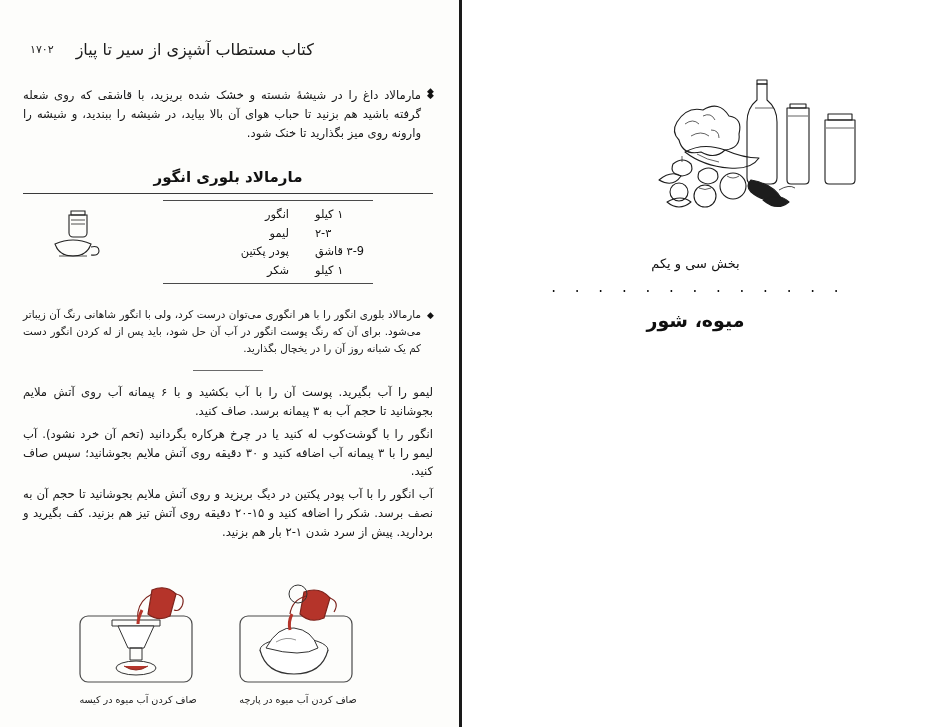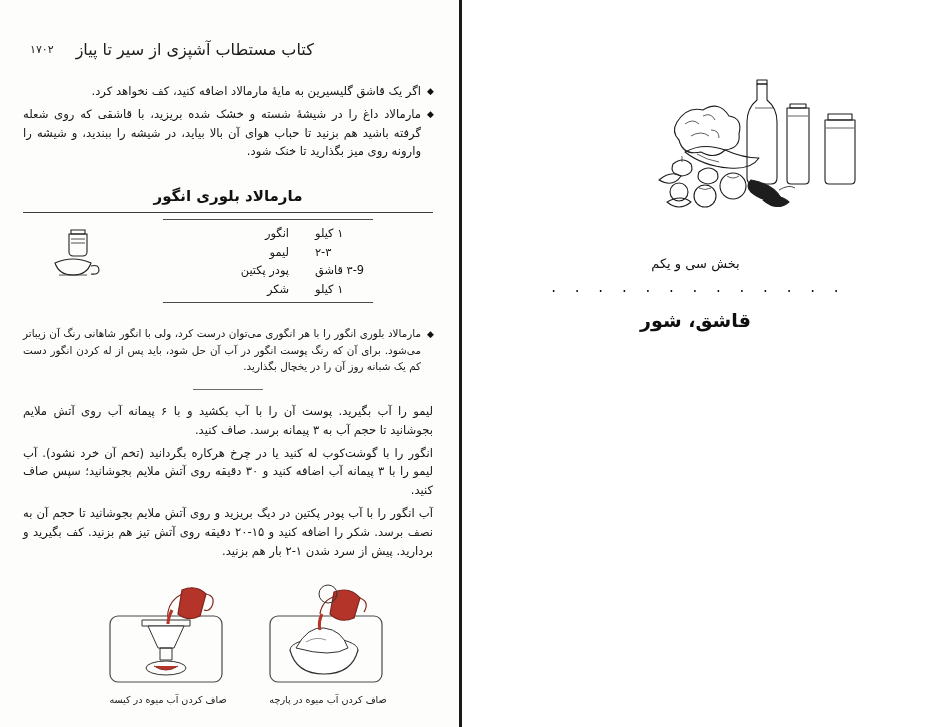--- a/index.html
+++ b/index.html
@@ -158,21 +158,21 @@
     background: #6a6a6a;
     margin: 14px auto 12px auto;
   }
 
   .block-spacer { height: 10px; }
 
   
   .figures {
     position: absolute;
     bottom: 22px;
-    left: 98px;
+    left: 68px;
     width: 300px;
     display: flex;
     flex-direction: row-reverse;
     justify-content: space-between;
   }
   .figure {
     width: 140px;
     text-align: center;
   }
   .figure-frame {
@@ -233,21 +233,20 @@
 
     <div class="page-header">
       <span class="folio">۱۷۰۲</span>
       <span class="runhead">کتاب مستطاب آشپزی از سیر تا پیاز</span>
     </div>
 
     <div class="body-col">
 
       <p class="para bullet">
         <span class="bulletmark">◆</span>
-        <span>اگر یک قاشق گلیسیرین به مایهٔ مارمالاد اضافه کنید، کف نخواهد کرد.</span>
       </p>
 
       <p class="para bullet">
         <span class="bulletmark">◆</span>
         <span>مارمالاد داغ را در شیشهٔ شسته و خشک شده بریزید، با قاشقی که روی شعله گرفته باشید هم بزنید تا حباب هوای آن بالا بیاید، در شیشه را ببندید، و شیشه را وارونه روی میز بگذارید تا خنک شود.</span>
       </p>
 
       <div class="recipe-title">مارمالاد بلوری انگور</div>
       <div class="rule"></div>
 
@@ -389,17 +388,17 @@
 
           <path d="M78 112 q12 -10 22 -4 q-8 12 -22 4 z"></path>
           <path d="M86 134 q14 -8 24 0 q-12 10 -24 0 z"></path>
         </g>
       </svg>
     </div>
 
     <div class="opener-text">
       <div class="opener-sub">بخش سی و یکم</div>
       <div class="dot-rule">· · · · · · · · · · · · · · · · · · · · · · · · · · · ·</div>
-      <div class="opener-title">قاشق، شور</div>
+      <div class="opener-title">میوه، شور</div>
     </div>
   </div>
 
 </div>
 
 </body></html>

